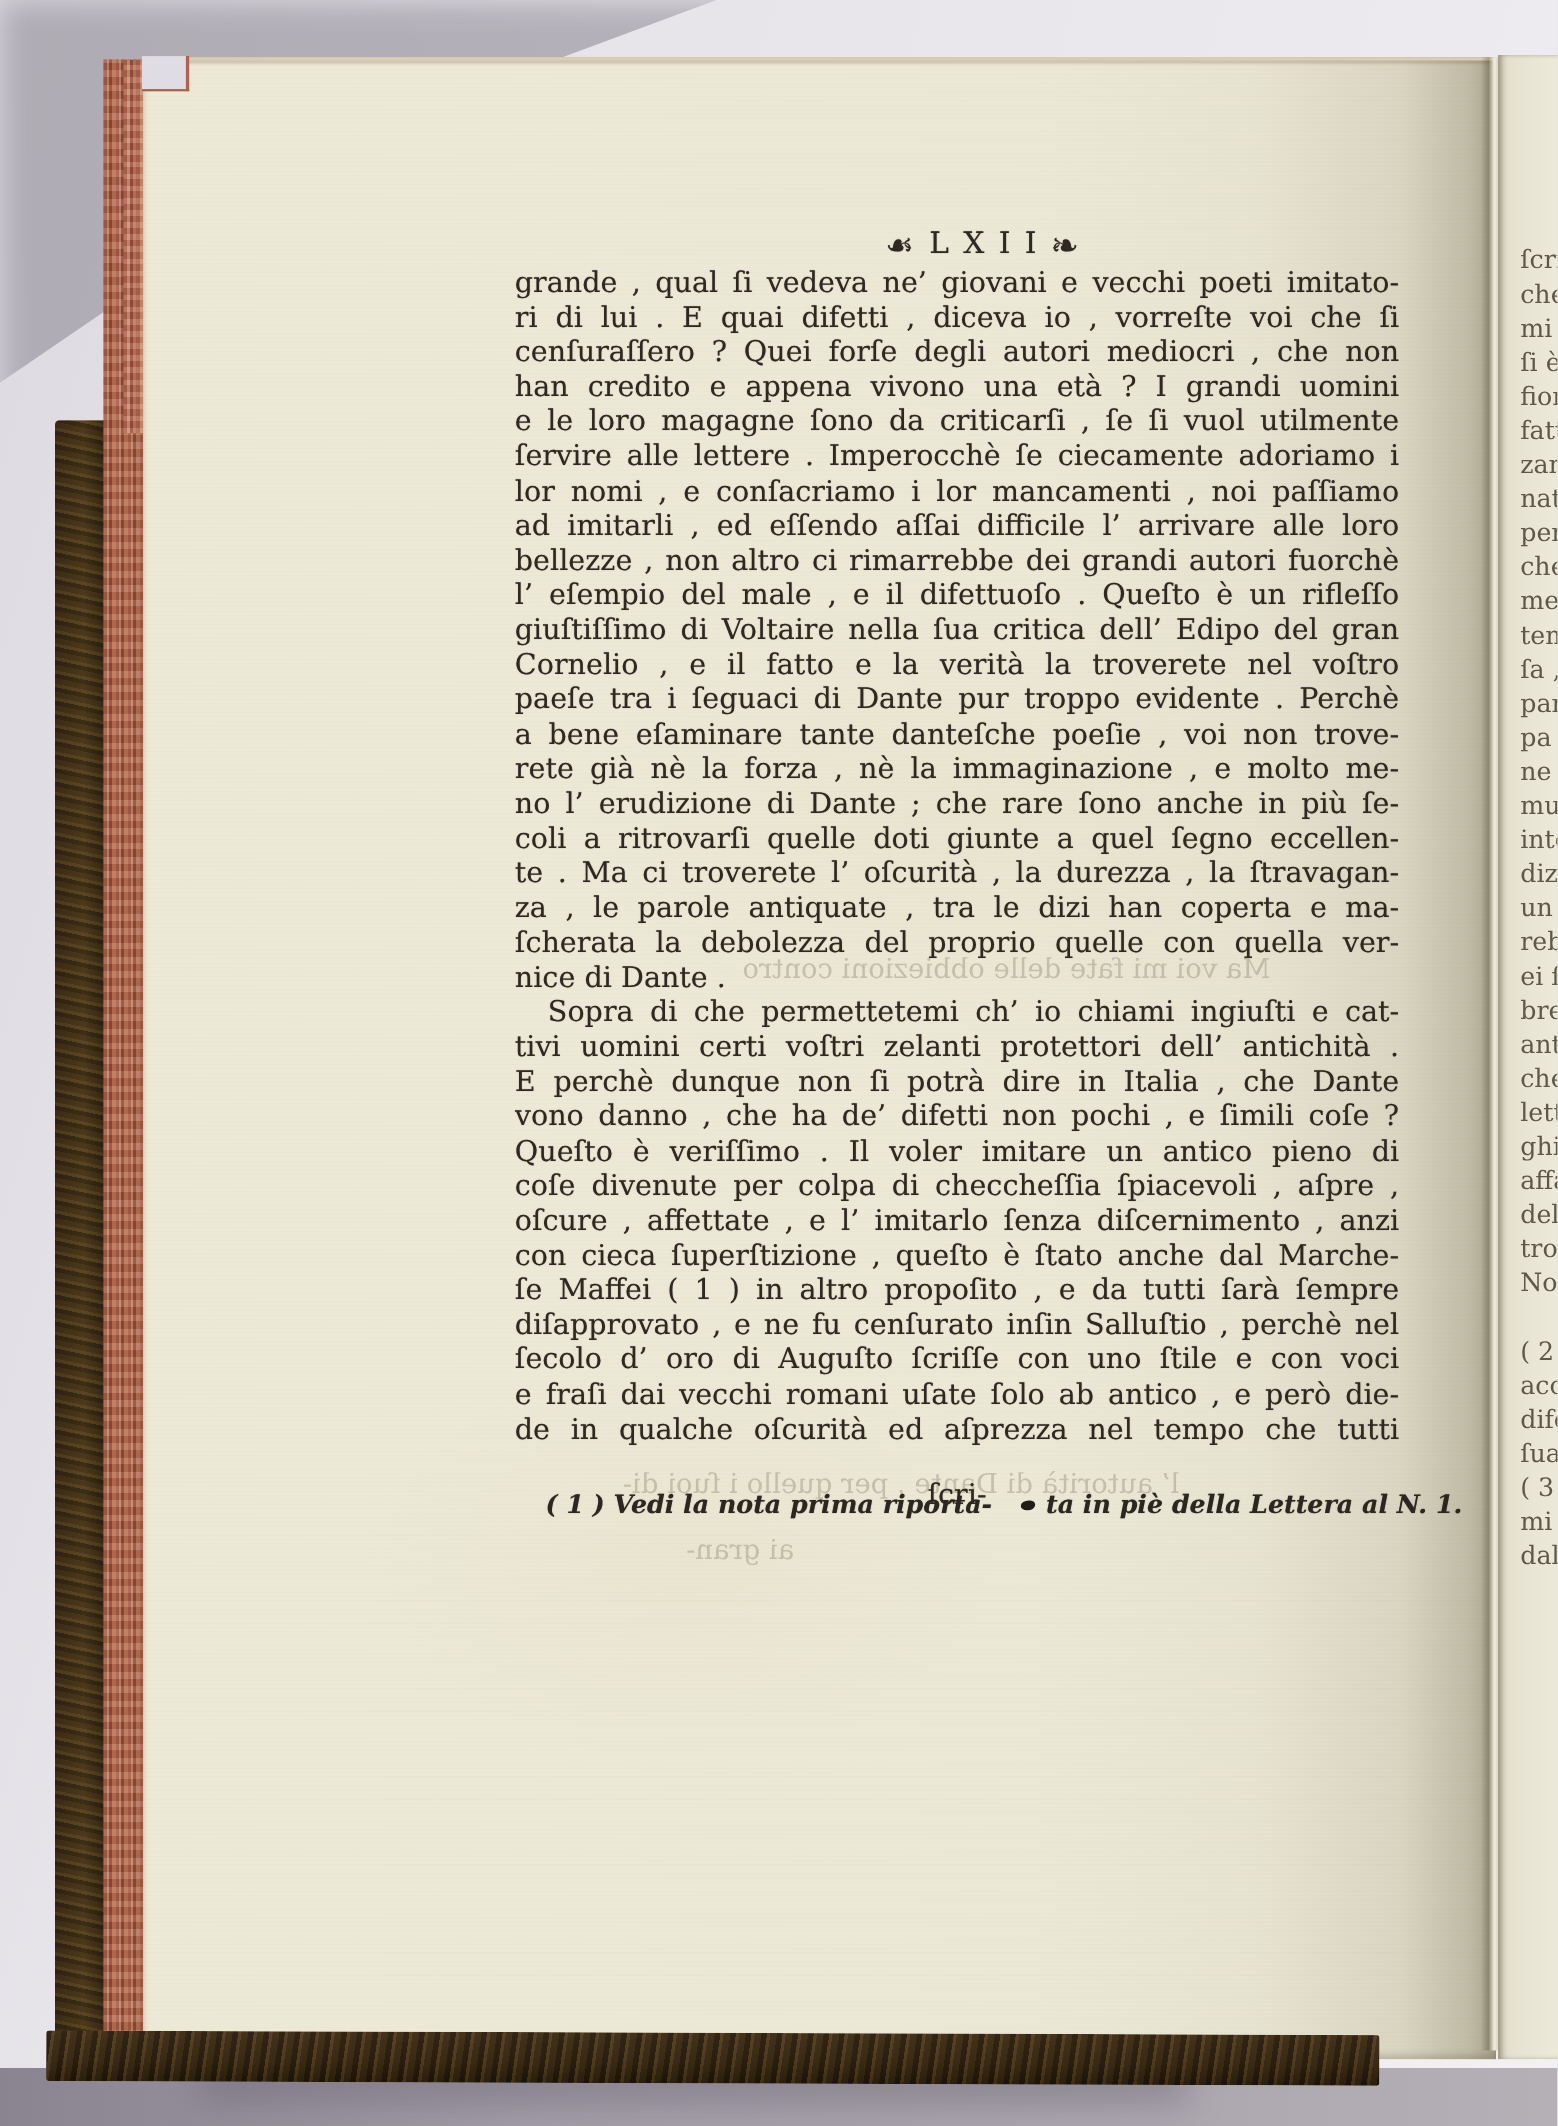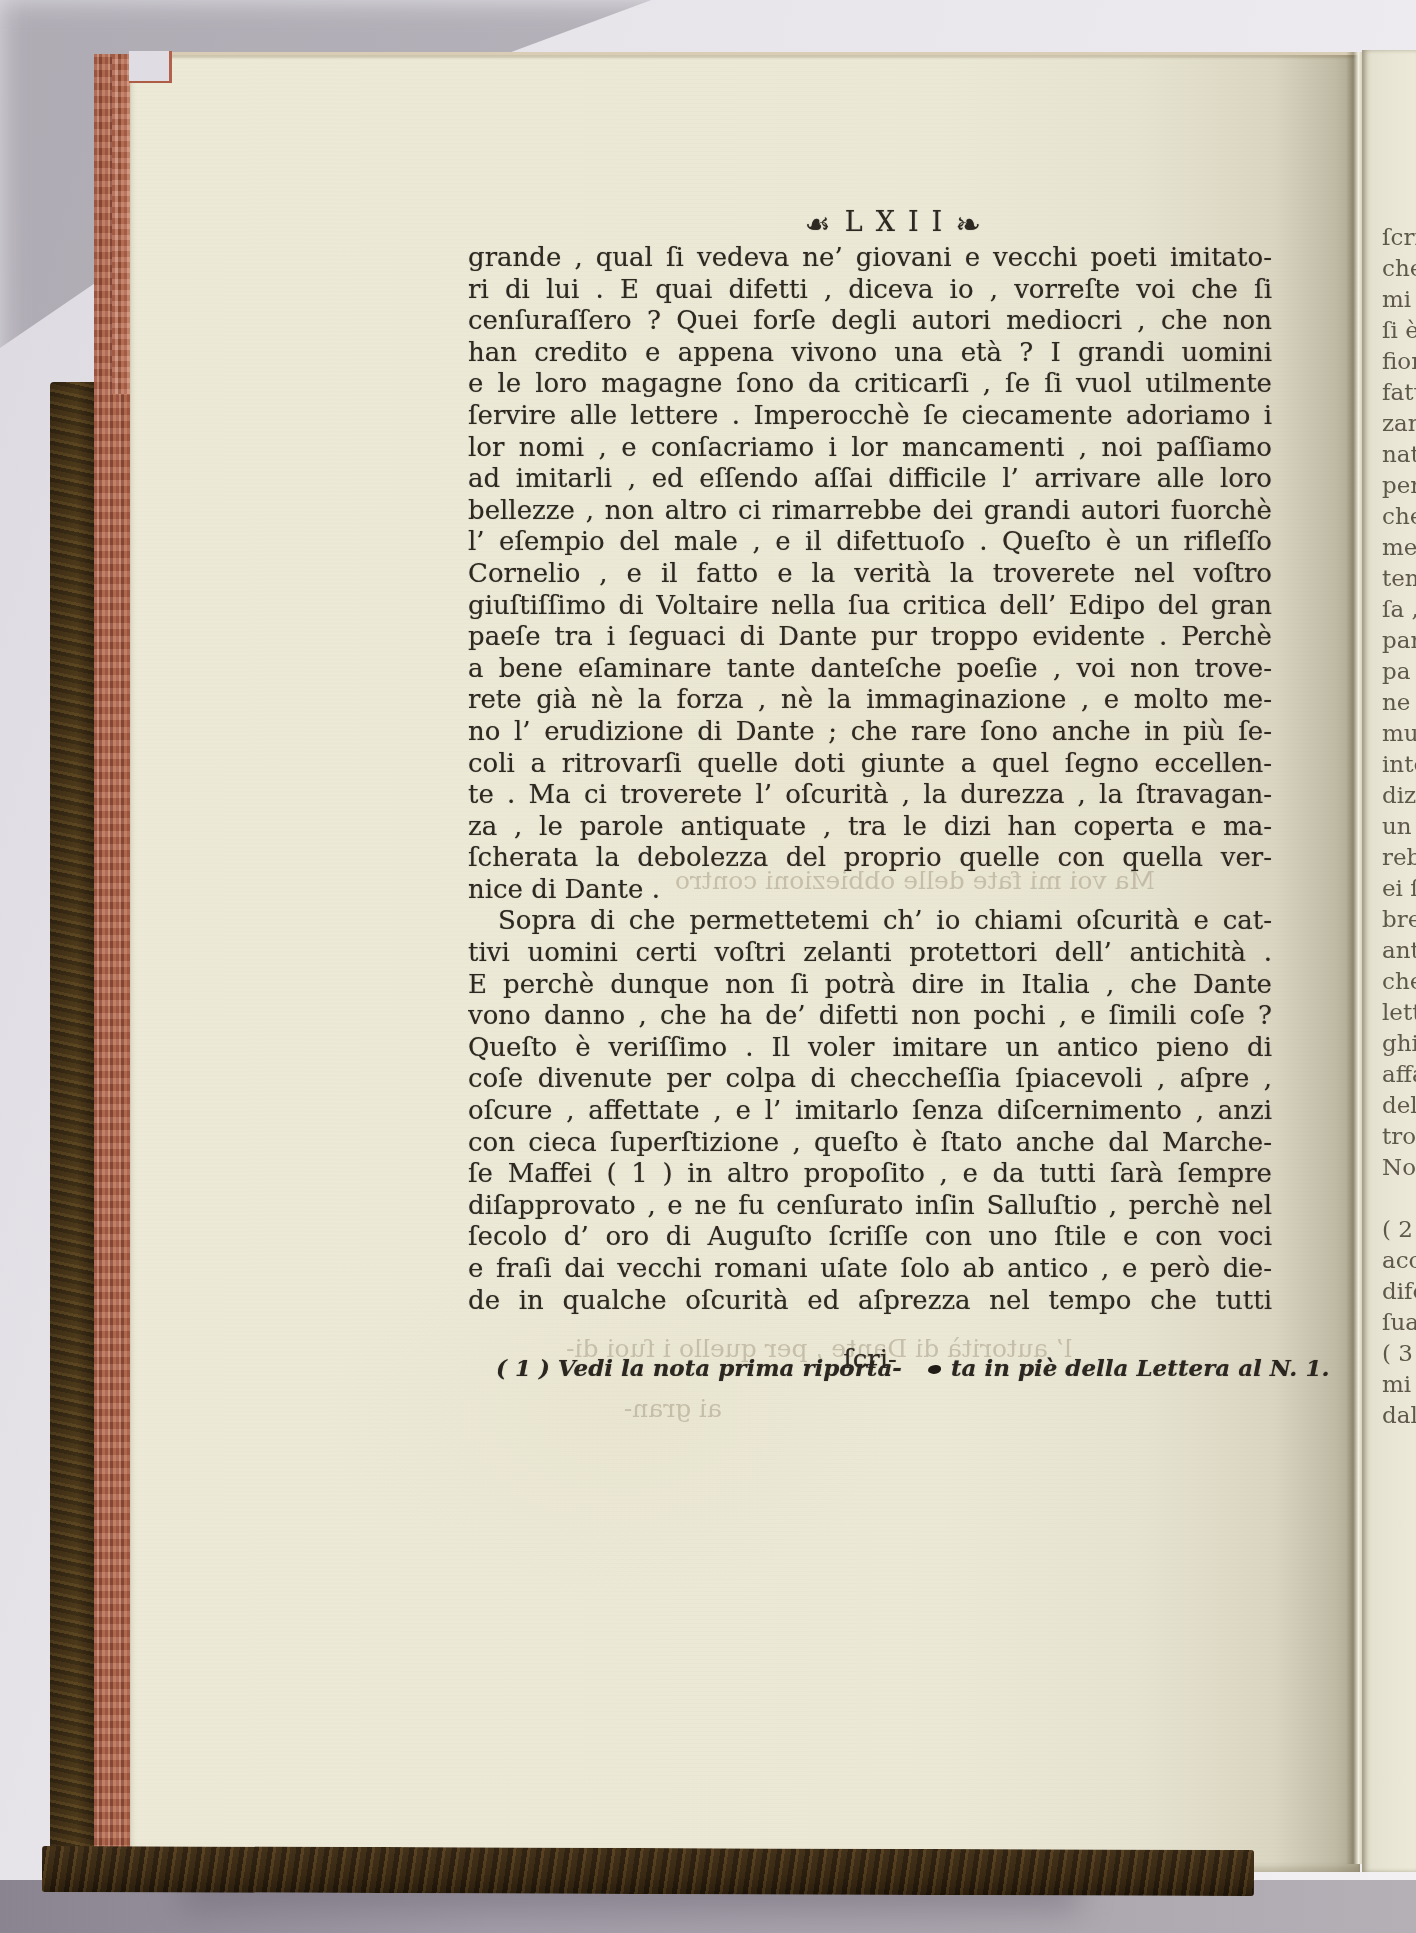--- a/index.html
+++ b/index.html
@@ -116,32 +116,32 @@
       <div>grande , qual ſi vedeva ne’ giovani e vecchi poeti imitato-</div>
       <div>ri di lui . E quai difetti , diceva io , vorreſte voi che ſi</div>
       <div>cenſuraſſero ? Quei forſe degli autori mediocri , che non</div>
       <div>han credito e appena vivono una età ? I grandi uomini</div>
       <div>e le loro magagne ſono da criticarſi , ſe ſi vuol utilmente</div>
       <div>ſervire alle lettere . Imperocchè ſe ciecamente adoriamo i</div>
       <div>lor nomi , e conſacriamo i lor mancamenti , noi paſſiamo</div>
       <div>ad imitarli , ed eſſendo aſſai difficile l’ arrivare alle loro</div>
       <div>bellezze , non altro ci rimarrebbe dei grandi autori fuorchè</div>
       <div>l’ eſempio del male , e il difettuoſo . Queſto è un rifleſſo</div>
+      <div>giuſtiſſimo di Voltaire nella ſua critica dell’ Edipo del gran</div>
       <div>Cornelio , e il fatto e la verità la troverete nel voſtro</div>
-      <div>giuſtiſſimo di Voltaire nella ſua critica dell’ Edipo del gran</div>
       <div>paeſe tra i ſeguaci di Dante pur troppo evidente . Perchè</div>
       <div>a bene eſaminare tante danteſche poeſie , voi non trove-</div>
       <div>rete già nè la forza , nè la immaginazione , e molto me-</div>
       <div>no l’ erudizione di Dante ; che rare ſono anche in più ſe-</div>
       <div>coli a ritrovarſi quelle doti giunte a quel ſegno eccellen-</div>
       <div>te . Ma ci troverete l’ oſcurità , la durezza , la ſtravagan-</div>
       <div>za , le parole antiquate , tra le dizi han coperta e ma-</div>
       <div>ſcherata la debolezza del proprio quelle con quella ver-</div>
       <div class="end">nice di Dante .</div>
-      <div class="indent">Sopra di che permettetemi ch’ io chiami oſcurità e cat-</div>
+      <div class="indent">Sopra di che permettetemi ch’ io chiami ingiuſti e cat-</div>
       <div>tivi uomini certi voſtri zelanti protettori dell’ antichità .</div>
       <div>E perchè dunque non ſi potrà dire in Italia , che Dante</div>
       <div>vono danno , che ha de’ difetti non pochi , e ſimili coſe ?</div>
       <div>Queſto è veriſſimo . Il voler imitare un antico pieno di</div>
       <div>coſe divenute per colpa di checcheſſia ſpiacevoli , aſpre ,</div>
       <div>oſcure , affettate , e l’ imitarlo ſenza diſcernimento , anzi</div>
       <div>con cieca ſuperſtizione , queſto è ſtato anche dal Marche-</div>
       <div>ſe Maffei ( 1 ) in altro propoſito , e da tutti ſarà ſempre</div>
       <div>diſapprovato , e ne fu cenſurato inſin Salluſtio , perchè nel</div>
       <div>ſecolo d’ oro di Auguſto ſcriſſe con uno ſtile e con voci</div>

